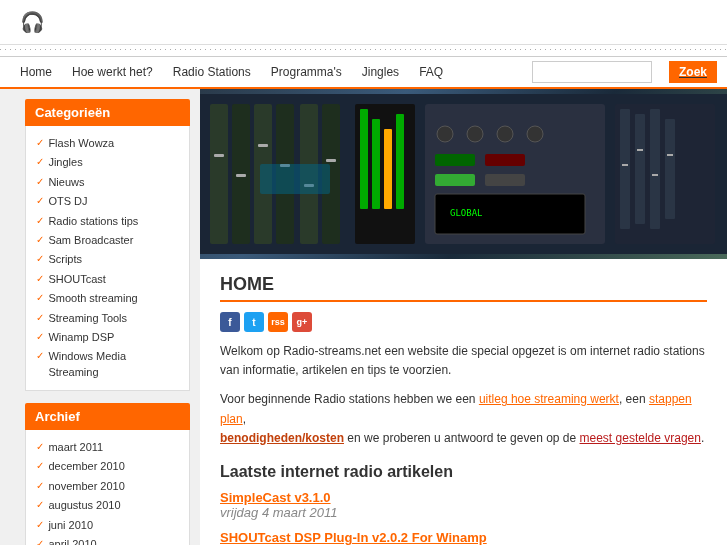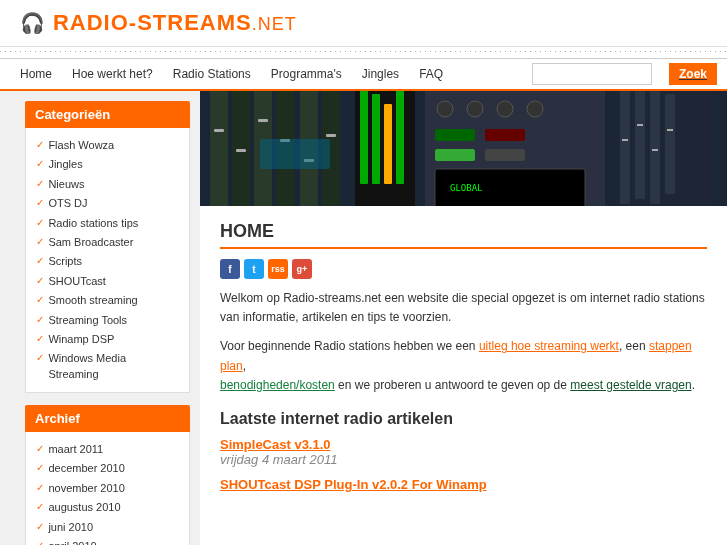--- a/index.html
+++ b/index.html
@@ -32,21 +32,21 @@
     #sidebar { width: 200px; min-width: 200px; padding: 10px; background: #f0f0f0; }
     .sidebar-box { margin-bottom: 12px; padding-left: 15px; }
     .sidebar-title { background: #f60; color: #fff; padding: 6px 10px; font-weight: bold; font-size: 13px; border-radius: 2px 2px 0 0; }
     .sidebar-content { background: #fff; border: 1px solid #ddd; border-top: none; padding: 8px 10px; }
     .sidebar-item { display: flex; align-items: flex-start; gap: 4px; padding: 2px 0; }
     .check-icon { color: #f60; font-size: 10px; margin-top: 1px; flex-shrink: 0; }
     .sidebar-link { color: #333; font-size: 11px; cursor: pointer; line-height: 1.4; }
 
     
     #content { flex: 1; background: #fff; }
-    .hero-img { width: 100%; height: 115px; background: linear-gradient(135deg, #2a3a4a 0%, #3a5a7a 30%, #1a2a3a 60%, #4a6a5a 100%); overflow: hidden; position: relative; display: flex; align-items: center; justify-content: center; }
+    .hero-img { width: 100%; height: 170px; background: linear-gradient(135deg, #2a3a4a 0%, #3a5a7a 30%, #1a2a3a 60%, #4a6a5a 100%); overflow: hidden; position: relative; display: flex; align-items: center; justify-content: center; }
     
     .content-body { padding: 15px 20px; }
     .page-title { font-size: 18px; font-weight: bold; color: #333; border-bottom: 2px solid #f60; padding-bottom: 5px; margin-bottom: 10px; }
     .social-icons { display: flex; gap: 4px; margin-bottom: 10px; }
     .social-icon { width: 20px; height: 20px; border-radius: 3px; display: flex; align-items: center; justify-content: center; font-size: 10px; color: #fff; font-weight: bold; cursor: pointer; }
     .si-fb { background: #3b5998; }
     .si-tw { background: #1da1f2; }
     .si-rss { background: #f60; }
     .si-gp { background: #dd4b39; }
     
@@ -58,23 +58,20 @@
     .article-item { margin-bottom: 10px; margin-top: 9px; }
     .article-link { color: #f60; font-size: 13px; font-weight: bold; text-decoration: underline; cursor: pointer; display: block; }
     .article-date { color: #888; font-size: 13px; font-style: italic; }
   </style>
 </head>
 <body>
 
 <div id="header">
   <div id="logo-area">
     <span class="logo-icon">🎧</span>
-    <span class="logo-text">
-      <span>RADIO-</span><span style="color:#f60;">STREAMS</span><span class="logo-net">.NET</span>
-    </span>
   </div>
 </div>
 
 <div class="ruler"></div>
 
 <div id="nav">
   <div id="nav-links">
     <a class="nav-item">Home</a>
     <a class="nav-item">Hoe werkt het?</a>
     <a class="nav-item">Radio Stations</a>
@@ -246,21 +243,21 @@
         <div class="social-icon si-fb">f</div>
         <div class="social-icon si-tw">t</div>
         <div class="social-icon si-rss" style="font-size:9px;">rss</div>
         <div class="social-icon si-gp" style="font-size:9px;">g+</div>
       </div>
 
       <p class="intro-text">Welkom op Radio-streams.net een website die special opgezet is om internet radio stations van informatie, artikelen en tips te voorzien.</p>
 
       <p class="intro-text">
         <span>Voor beginnende Radio stations hebben we een </span><a style="color:#f60;">uitleg hoe streaming werkt</a><span>, een </span><a style="color:#f60;">stappen plan</a><span>,</span><br>
-        <a style="color:#15803d;">benodigheden/kosten</a><span> en we proberen u antwoord te geven op de </span><a style="color:#14532d;">meest gestelde vragen</a><span>.</span>
+        <a style="color:#c2410c;font-weight:bold;">benodigheden/kosten</a><span> en we proberen u antwoord te geven op de </span><a style="color:#b91c1c;">meest gestelde vragen</a><span>.</span>
       </p>
 
       <div class="section-title">Laatste internet radio artikelen</div>
 
       <div class="article-item">
         <a class="article-link">SimpleCast v3.1.0</a>
         <span class="article-date">vrijdag 4 maart 2011</span>
       </div>
 
       <div class="article-item">

